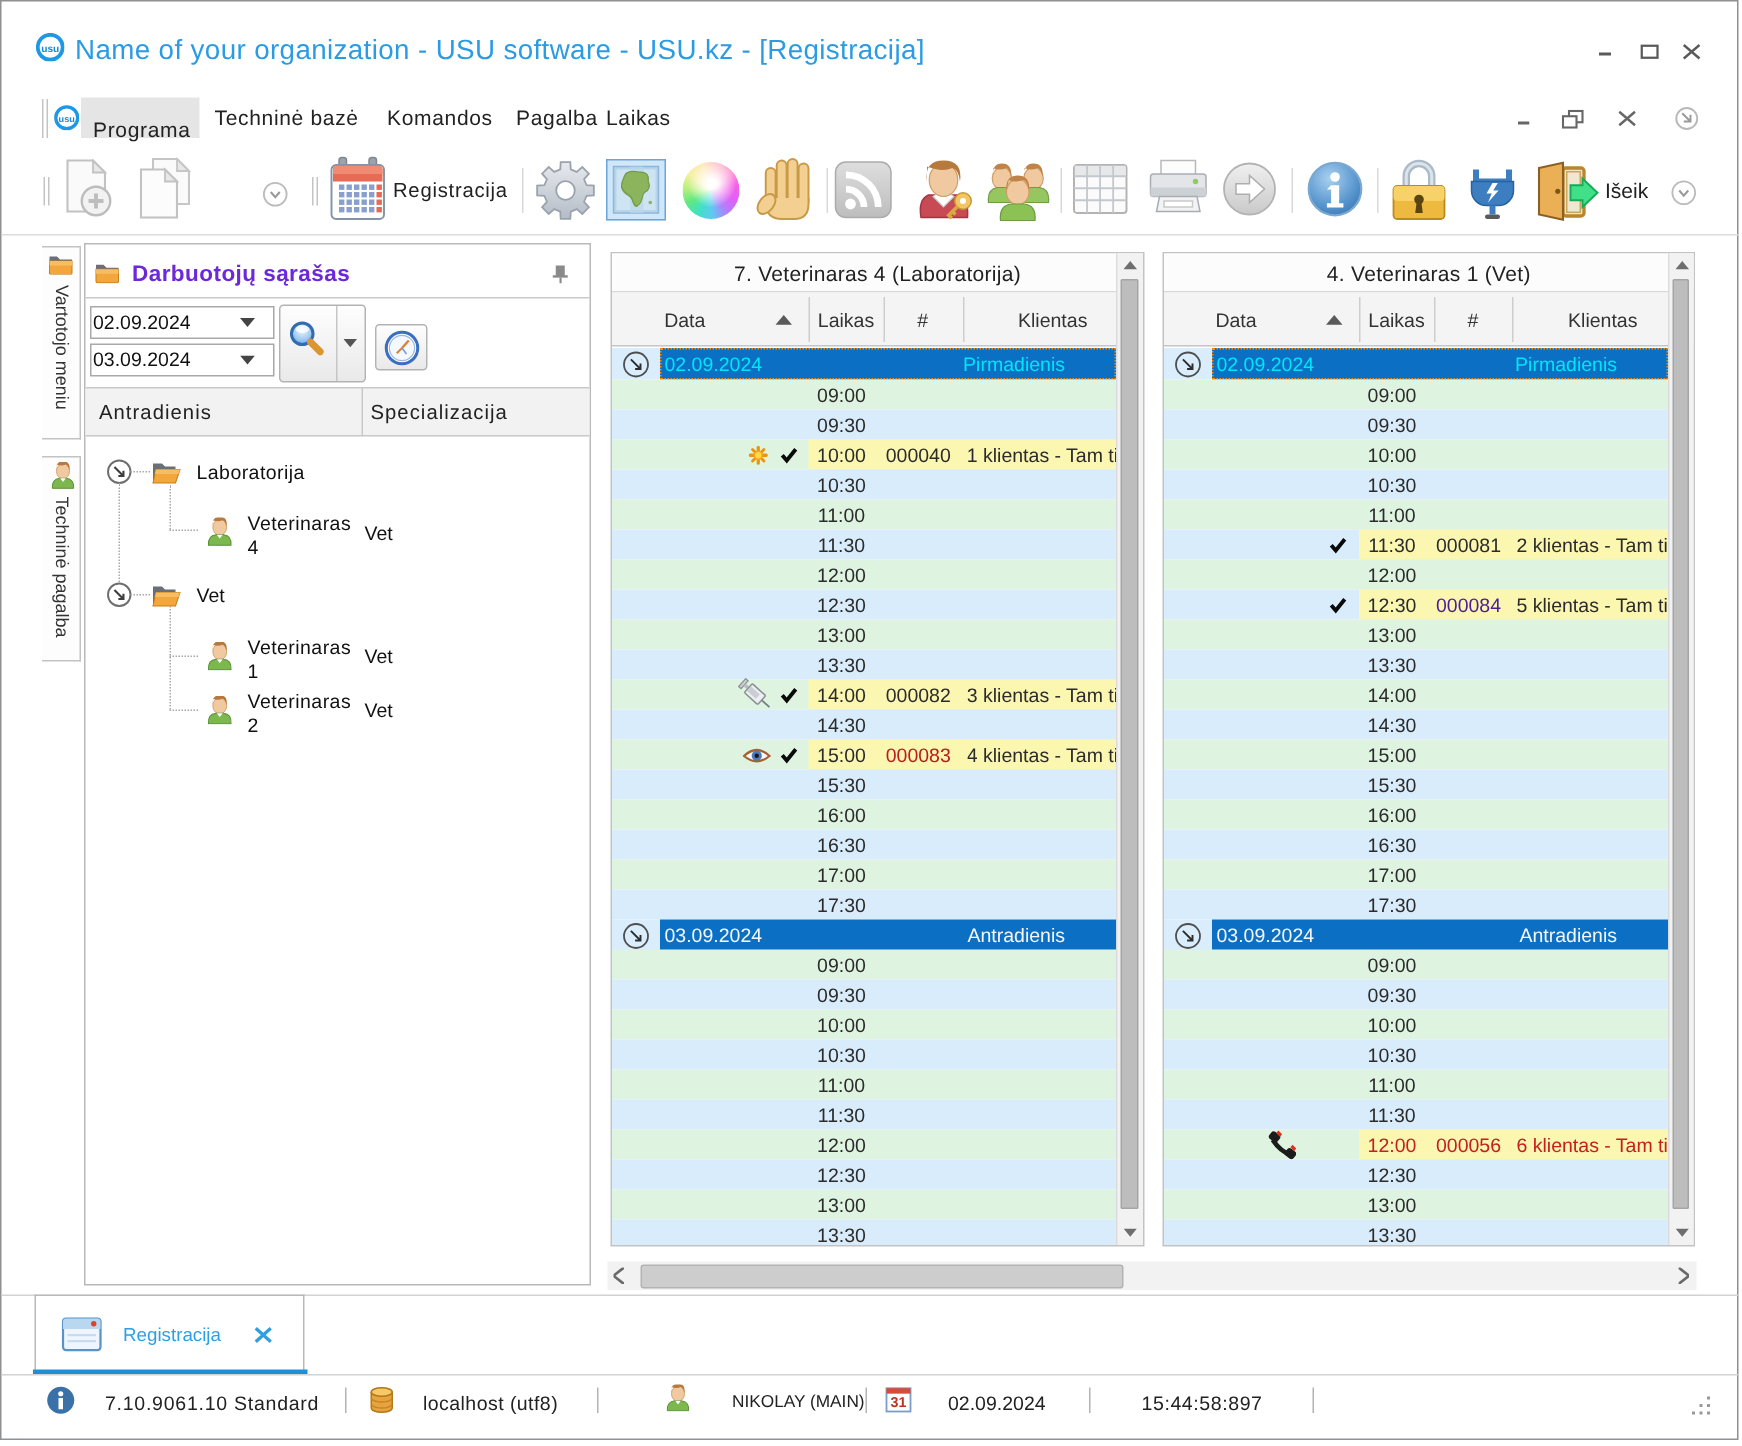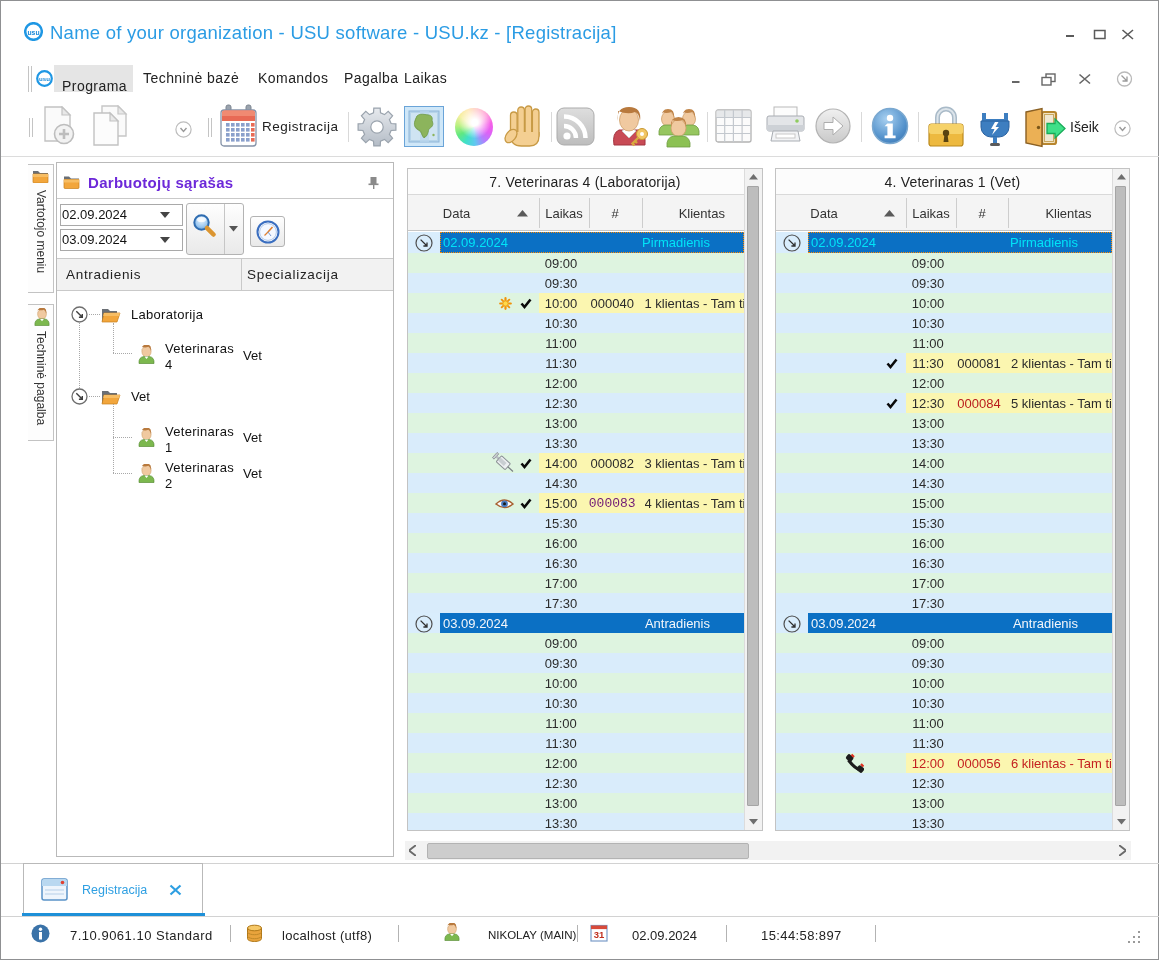--- a/index.html
+++ b/index.html
@@ -432,21 +432,21 @@
 <div class="abs" style="left:539.0px;top:493px;width:205.0px;height:20px;background:#fbf6b0;"></div>
 <svg class="abs" style="left:495.0px;top:497.0px" width="19" height="13">
     <path d="M1 7 Q9.5 -1 18 7 Q9.5 14 1 7 z" fill="#fdfdfd" stroke="#a86030" stroke-width="1.5"></path>
     <circle cx="9.5" cy="6.8" r="3.4" fill="#4a7ac0"></circle>
     <circle cx="9.5" cy="6.8" r="1.5" fill="#1a1a1a"></circle>
   </svg>
 <svg class="abs" style="left:520.0px;top:498.0px" width="12" height="12">
     <path d="M1.5 5.5 L4.5 9 L10.5 1.5" stroke="#0a0a0a" stroke-width="2.6" fill="none"></path>
   </svg>
 <div class="abs" style="left:561.0px;top:496px;width:0;"><div style="display:inline-block;transform:translateX(-50%);font-size:13px;color:#2b2b2b;">15:00</div></div>
-<div class="abs" style="left:612.2px;top:496px;width:0;"><div style="display:inline-block;transform:translateX(-50%);font-size:13px;color:#701a75;font-family:Liberation Mono, monospace;">000083</div></div>
+<div class="abs" style="left:612.2px;top:496px;width:0;"><div style="display:inline-block;transform:translateX(-50%);font-size:13px;color:#b91c1c;">000083</div></div>
 <div class="row" style="left:644.5px;top:496px;width:99.5px;font-size:13px;color:#2b2b2b;">4 klientas - Tam tikras</div>
 <div class="abs" style="left:408px;top:513px;width:336px;height:20px;background:#d9ecfb;"></div>
 <div class="abs" style="left:561.0px;top:516px;width:0;"><div style="display:inline-block;transform:translateX(-50%);font-size:13px;color:#2b2b2b;">15:30</div></div>
 <div class="abs" style="left:408px;top:533px;width:336px;height:20px;background:#def4e0;"></div>
 <div class="abs" style="left:561.0px;top:536px;width:0;"><div style="display:inline-block;transform:translateX(-50%);font-size:13px;color:#2b2b2b;">16:00</div></div>
 <div class="abs" style="left:408px;top:553px;width:336px;height:20px;background:#d9ecfb;"></div>
 <div class="abs" style="left:561.0px;top:556px;width:0;"><div style="display:inline-block;transform:translateX(-50%);font-size:13px;color:#2b2b2b;">16:30</div></div>
 <div class="abs" style="left:408px;top:573px;width:336px;height:20px;background:#def4e0;"></div>
 <div class="abs" style="left:561.0px;top:576px;width:0;"><div style="display:inline-block;transform:translateX(-50%);font-size:13px;color:#2b2b2b;">17:00</div></div>
 <div class="abs" style="left:408px;top:593px;width:336px;height:20px;background:#d9ecfb;"></div>
@@ -527,21 +527,21 @@
 <div class="abs" style="left:979.0px;top:356px;width:0;"><div style="display:inline-block;transform:translateX(-50%);font-size:13px;color:#2b2b2b;">000081</div></div>
 <div class="row" style="left:1011.0px;top:356px;width:101.0px;font-size:13px;color:#2b2b2b;">2 klientas - Tam tikras</div>
 <div class="abs" style="left:776px;top:373px;width:336px;height:20px;background:#def4e0;"></div>
 <div class="abs" style="left:928.0px;top:376px;width:0;"><div style="display:inline-block;transform:translateX(-50%);font-size:13px;color:#2b2b2b;">12:00</div></div>
 <div class="abs" style="left:776px;top:393px;width:336px;height:20px;background:#d9ecfb;"></div>
 <div class="abs" style="left:906.0px;top:393px;width:206.0px;height:20px;background:#fbf6b0;"></div>
 <svg class="abs" style="left:886.0px;top:398.0px" width="12" height="12">
     <path d="M1.5 5.5 L4.5 9 L10.5 1.5" stroke="#0a0a0a" stroke-width="2.6" fill="none"></path>
   </svg>
 <div class="abs" style="left:928.0px;top:396px;width:0;"><div style="display:inline-block;transform:translateX(-50%);font-size:13px;color:#2b2b2b;">12:30</div></div>
-<div class="abs" style="left:979.0px;top:396px;width:0;"><div style="display:inline-block;transform:translateX(-50%);font-size:13px;color:#b91c1c;">000084</div></div>
+<div class="abs" style="left:979.0px;top:396px;width:0;"><div style="display:inline-block;transform:translateX(-50%);font-size:13px;color:#4c1d95;">000084</div></div>
 <div class="row" style="left:1011.0px;top:396px;width:101.0px;font-size:13px;color:#2b2b2b;">5 klientas - Tam tikras</div>
 <div class="abs" style="left:776px;top:413px;width:336px;height:20px;background:#def4e0;"></div>
 <div class="abs" style="left:928.0px;top:416px;width:0;"><div style="display:inline-block;transform:translateX(-50%);font-size:13px;color:#2b2b2b;">13:00</div></div>
 <div class="abs" style="left:776px;top:433px;width:336px;height:20px;background:#d9ecfb;"></div>
 <div class="abs" style="left:928.0px;top:436px;width:0;"><div style="display:inline-block;transform:translateX(-50%);font-size:13px;color:#2b2b2b;">13:30</div></div>
 <div class="abs" style="left:776px;top:453px;width:336px;height:20px;background:#def4e0;"></div>
 <div class="abs" style="left:928.0px;top:456px;width:0;"><div style="display:inline-block;transform:translateX(-50%);font-size:13px;color:#2b2b2b;">14:00</div></div>
 <div class="abs" style="left:776px;top:473px;width:336px;height:20px;background:#d9ecfb;"></div>
 <div class="abs" style="left:928.0px;top:476px;width:0;"><div style="display:inline-block;transform:translateX(-50%);font-size:13px;color:#2b2b2b;">14:30</div></div>
 <div class="abs" style="left:776px;top:493px;width:336px;height:20px;background:#def4e0;"></div>

